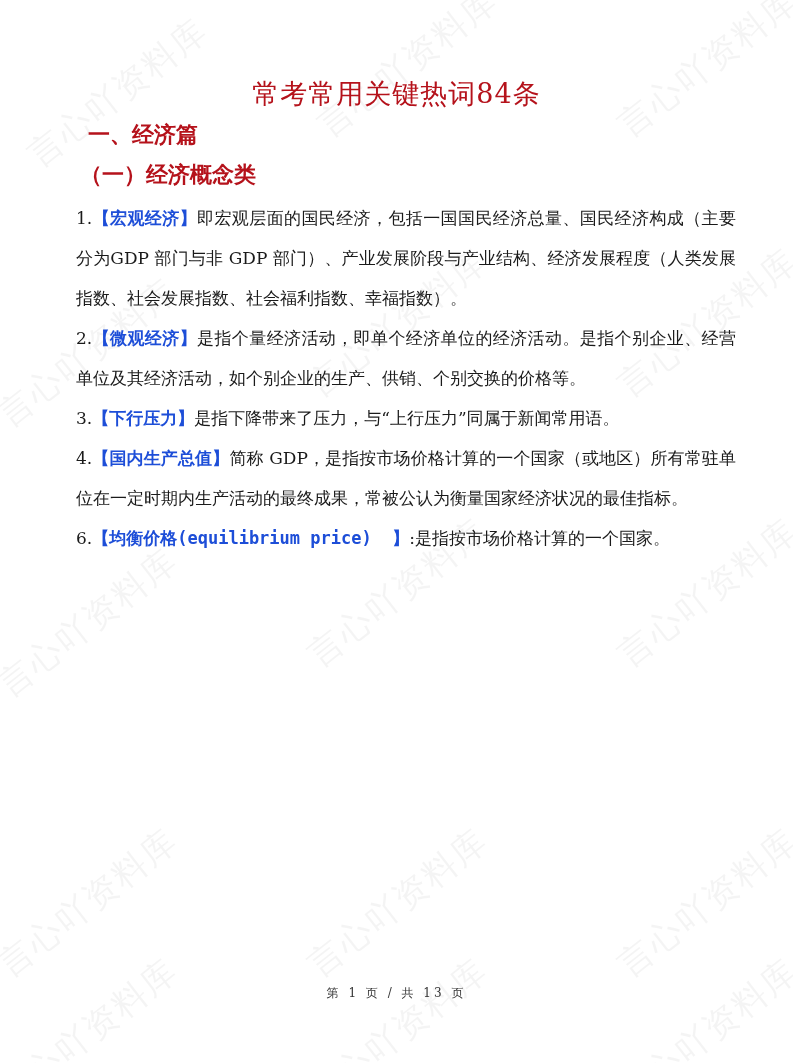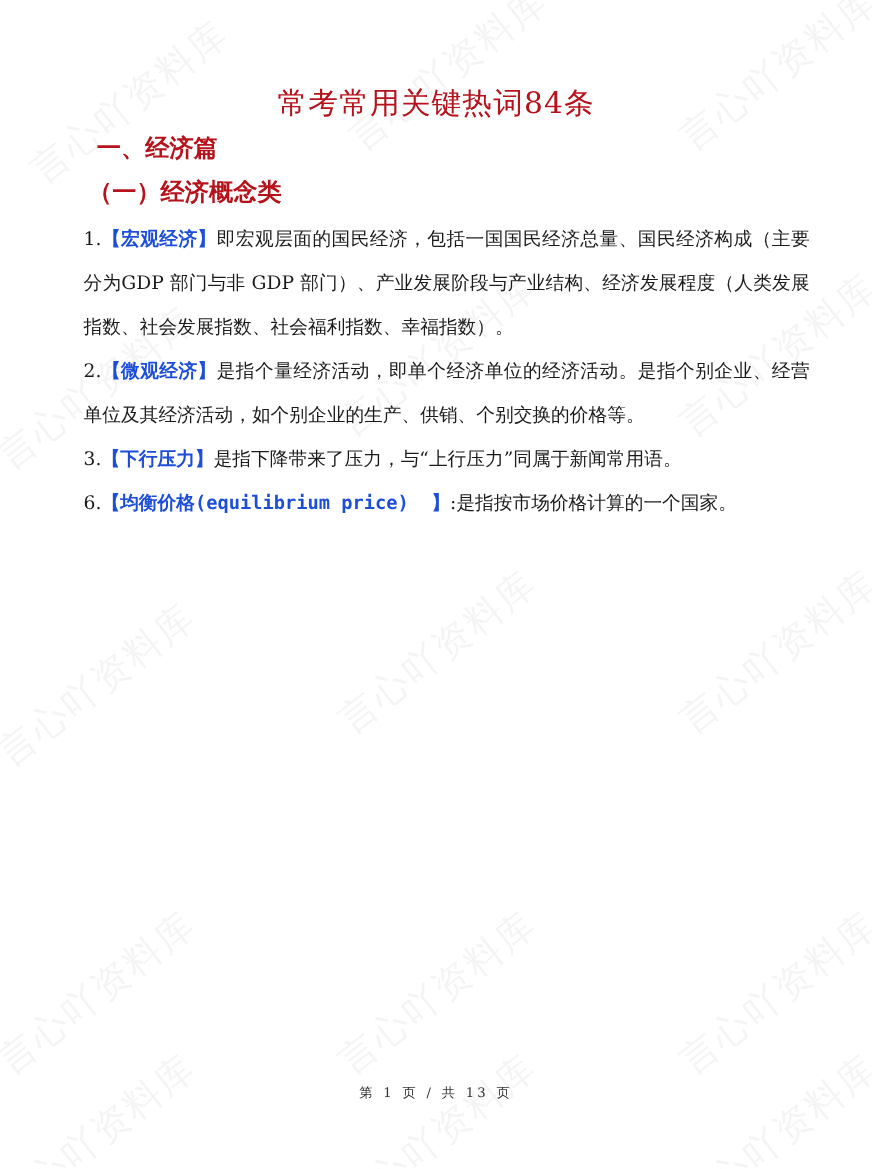--- a/index.html
+++ b/index.html
@@ -130,20 +130,23 @@
     <p class="entry">
       <span class="num">1.</span><span class="term">【宏观经济】</span><span>即宏观层面的国民经济，包括一国国民经济总量、国民经济构成（主要分为GDP 部门与非 GDP 部门）、产业发展阶段与产业结构、经济发展程度（人类发展指数、社会发展指数、社会福利指数、幸福指数）。</span>
     </p>
     <p class="entry">
       <span class="num">2.</span><span class="term">【微观经济】</span><span>是指个量经济活动，即单个经济单位的经济活动。是指个别企业、经营单位及其经济活动，如个别企业的生产、供销、个别交换的价格等。</span>
     </p>
     <p class="entry">
       <span class="num">3.</span><span class="term">【下行压力】</span><span>是指下降带来了压力，与“上行压力”同属于新闻常用语。</span>
     </p>
     <p class="entry">
+      <span class="num">4.</span><span class="term">【国内生产总值】</span><span>简称 GDP，是指按市场价格计算的一个国家（或地区）所有常驻单位在一定时期内生产活动的最终成果，常被公认为衡量国家经济状况的最佳指标。</span>
+    </p>
+    <p class="entry">
       <span class="num">6.</span><span class="term mono-mix"><span>【均衡价格</span><span class="latin" style="white-space:pre;">(equilibrium price)  </span><span>】</span></span><span>:是指按市场价格计算的一个国家。</span>
     </p>
   </div>
 
   <div class="footer">
     <span>第 1 页 / 共 13 页</span>
   </div>
 </div>
 
 </body></html>

